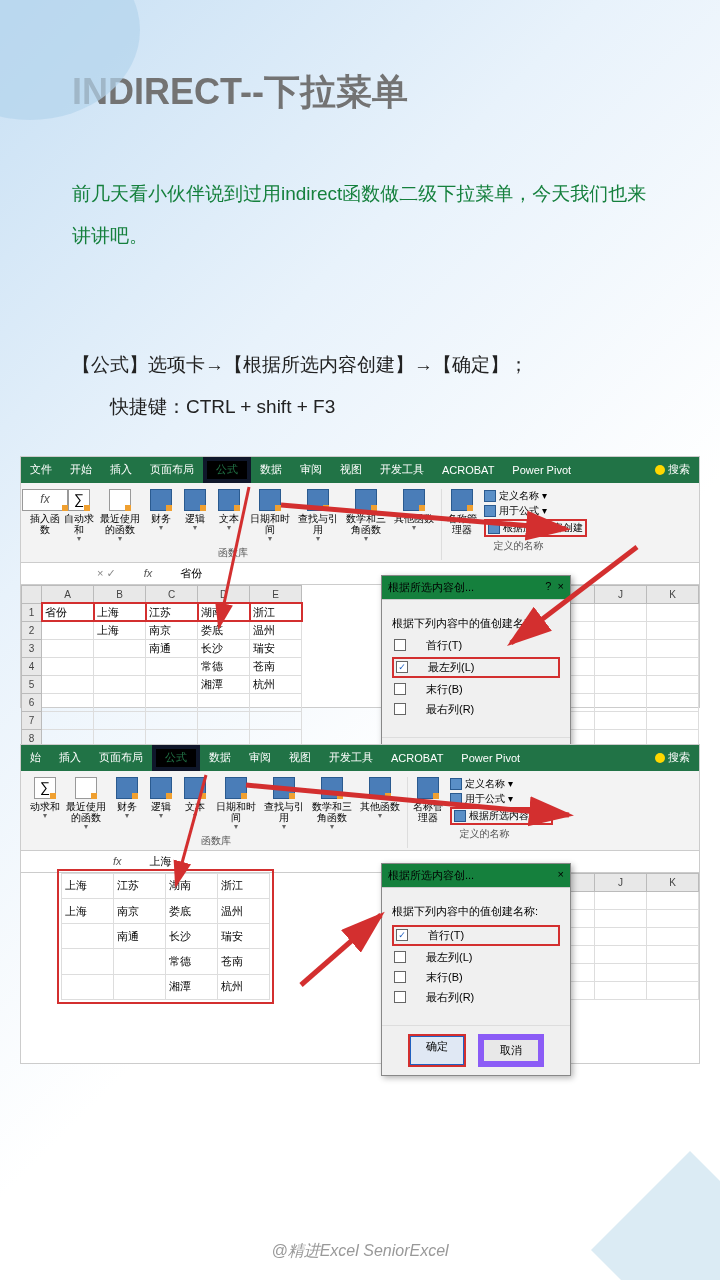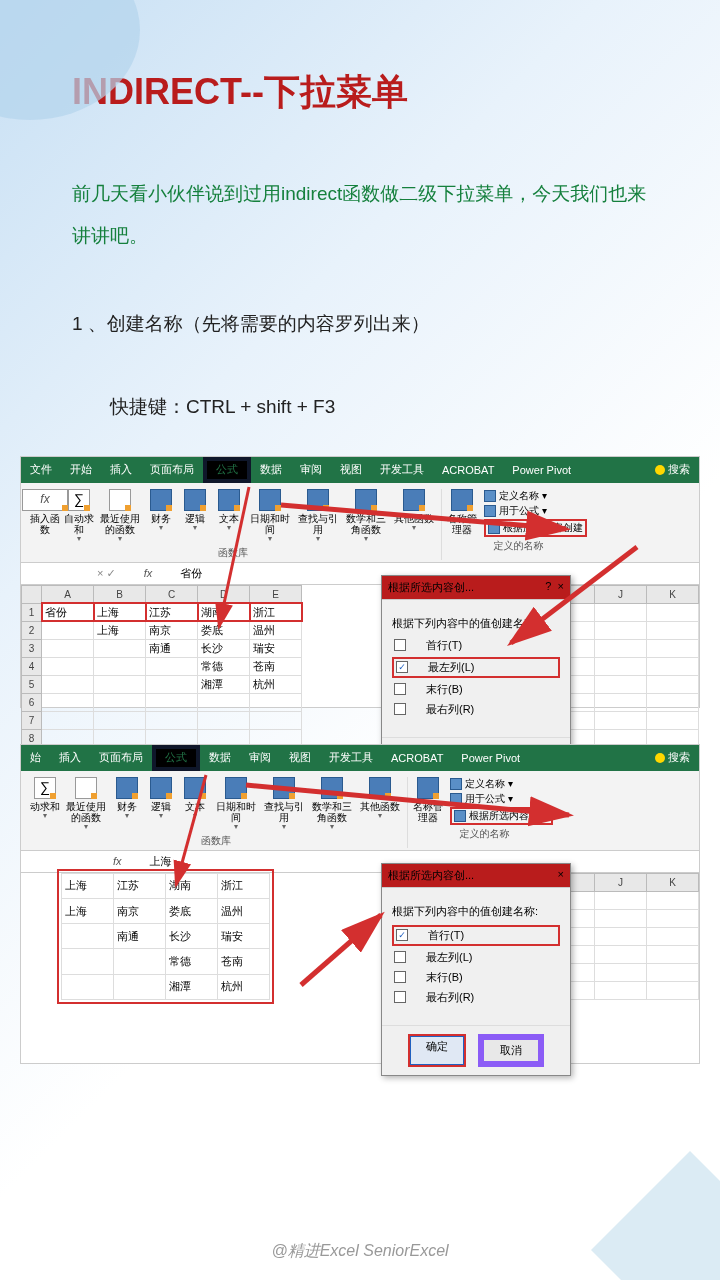--- a/index.html
+++ b/index.html
@@ -1,19 +1,19 @@
 <!DOCTYPE html>
 <html><head>
 <meta charset="utf-8">
 <style>
 *{box-sizing:border-box;margin:0;padding:0;}
 body{width:720px;height:1280px;background:linear-gradient(135deg,#c8e0f4 0%,#e8f2fb 30%,#fff 60%);font-family:"Microsoft YaHei",Arial,sans-serif;position:relative;overflow:hidden;}
 .corner-tl{position:absolute;top:-60px;left:-80px;width:220px;height:180px;background:#b3d4ed;border-radius:50%;opacity:.7;}
 .content{padding:68px 72px 0 72px;}
-h1{font-size:36px;font-weight:bold;color:#b91c1c;margin-bottom:56px;}
+h1{font-size:36px;font-weight:bold;color:#737373;margin-bottom:56px;}
 .intro{font-size:19px;line-height:2.2;color:#15803d;margin-bottom:46px;}
 .step{font-size:19px;line-height:2.2;color:#222;}
 .step .indent{padding-left:38px;display:block;}
 .screenshots{padding:0 20px;margin-top:28px;}
 .excel{border:1px solid #ccc;background:#fff;position:relative;margin-bottom:36px;font-size:11px;}
 .ribbon-tabs{display:flex;background:#217346;color:#fff;height:26px;align-items:stretch;}
 .tab{padding:0 9px;display:flex;align-items:center;font-size:11px;}
 .tab.active{background:#000000;color:#217346;border:4px solid #0f172a;}
 .tab.search{margin-left:auto;display:flex;align-items:center;gap:3px;}
 .bulb{width:10px;height:10px;border-radius:50%;background:#ffd700;}
@@ -38,21 +38,21 @@
 .fbtns{display:flex;gap:4px;padding:0 6px;color:#888;font-size:11px;}
 .fx{font-style:italic;padding:0 22px;color:#555;font-size:11px;}
 .fval{padding:0 6px;font-size:11px;}
 .grid-area{display:flex;}
 .grid{border-collapse:collapse;font-size:11px;}
 .grid th{background:#e8e8e8;border:1px solid #bbb;font-weight:normal;width:52px;height:18px;font-size:10px;color:#444;}
 .grid td{border:1px solid #ddd;width:52px;height:18px;padding:0 3px;}
 .grid .rh{background:#e8e8e8;border:1px solid #bbb;width:20px;text-align:center;font-size:10px;color:#444;}
 .sel-red{outline:2px solid #d32f2f;outline-offset:-1px;}
 .dialog{position:absolute;background:#f0f0f0;border:1px solid #888;box-shadow:2px 2px 6px rgba(0,0,0,.3);width:190px;font-size:11px;}
-.dialog .titlebar{display:flex;justify-content:space-between;padding:4px 6px;background:#b91c1c;border-bottom:1px solid #ccc;}
+.dialog .titlebar{display:flex;justify-content:space-between;padding:4px 6px;background:#15803d;border-bottom:1px solid #ccc;}
 .dialog .titlebar .x{cursor:default;}
 .dialog .body{padding:16px 10px;}
 .dialog .lbl{margin-bottom:6px;}
 .dialog .opt{display:flex;align-items:center;gap:20px;margin:3px 0;padding:1px 2px;}
 .dialog .opt.hl{border:2px solid #d32f2f;}
 .dialog .cb{width:12px;height:12px;border:1px solid #666;background:#fff;display:inline-flex;align-items:center;justify-content:center;font-size:9px;color:#2060c0;}
 .dialog .btns{display:flex;justify-content:center;gap:12px;padding:8px;border-top:1px solid #ddd;}
 .dialog .btn{padding:3px 16px;border:6px solid #8b5cf6;background:#e8e8e8;font-size:11px;}
 .dialog .btn.ok{border:2px solid #d32f2f;background:#e0e8f4;outline:1px solid #2060c0;outline-offset:-3px;}
 .footer{position:absolute;bottom:18px;width:100%;text-align:center;font-size:16px;color:#999;font-style:italic;margin-top:38px;}
@@ -62,22 +62,22 @@
 </head>
 <body>
 
 <div class="corner-tl"></div>
 <div class="corner-br"></div>
 
 <div class="content">
   <h1>INDIRECT--下拉菜单</h1>
   <p class="intro">前几天看小伙伴说到过用indirect函数做二级下拉菜单，今天我们也来讲讲吧。</p>
   <div class="step">
-    <span>1 、创建名称（先将需要的内容罗列出来）</span><br>
     <br>
+    <span>【公式】选项卡→【根据所选内容创建】→【确定】；</span><br>
     <span class="indent">快捷键：CTRL + shift + F3</span>
   </div>
 </div>
 
 <div class="screenshots">
 
 <div class="excel" style="height:252px;">
   <div class="ribbon-tabs">
     <div class="tab">文件</div>
     <div class="tab">开始</div>

